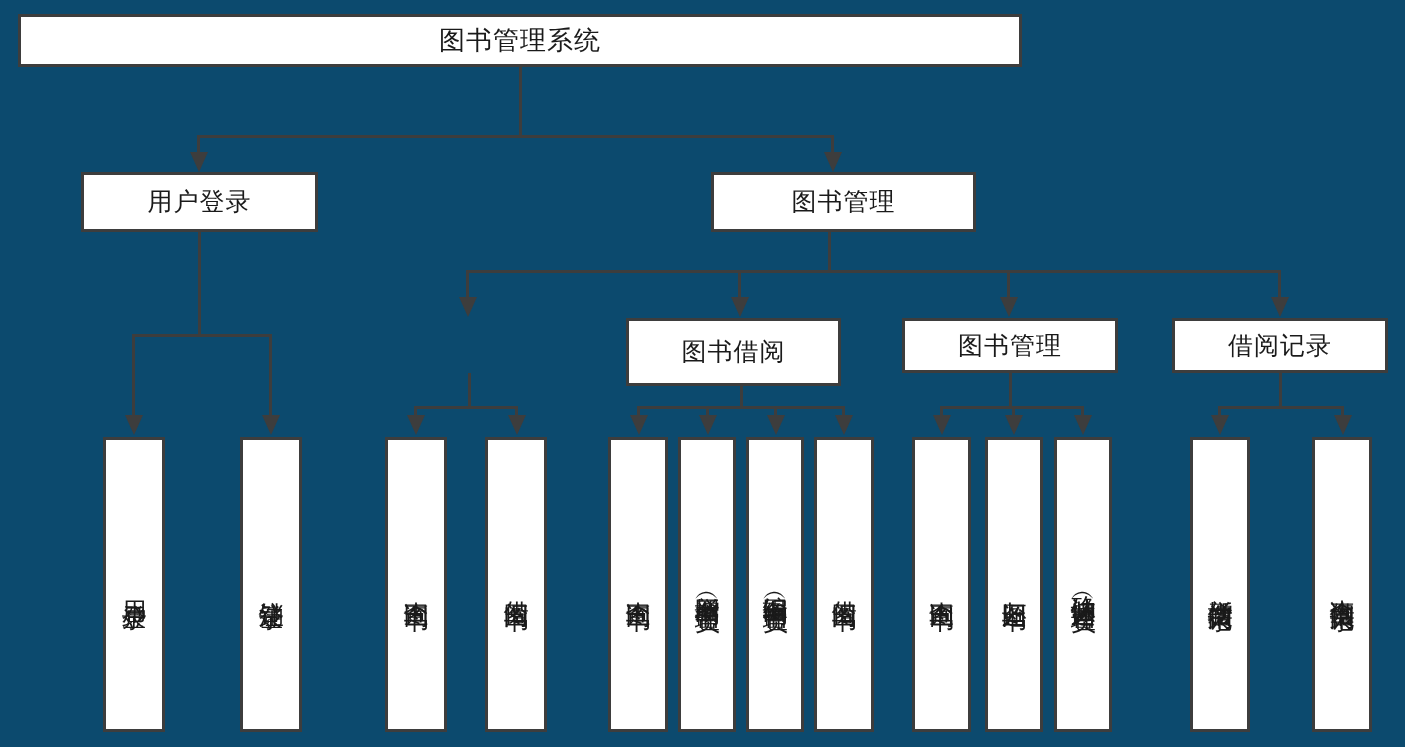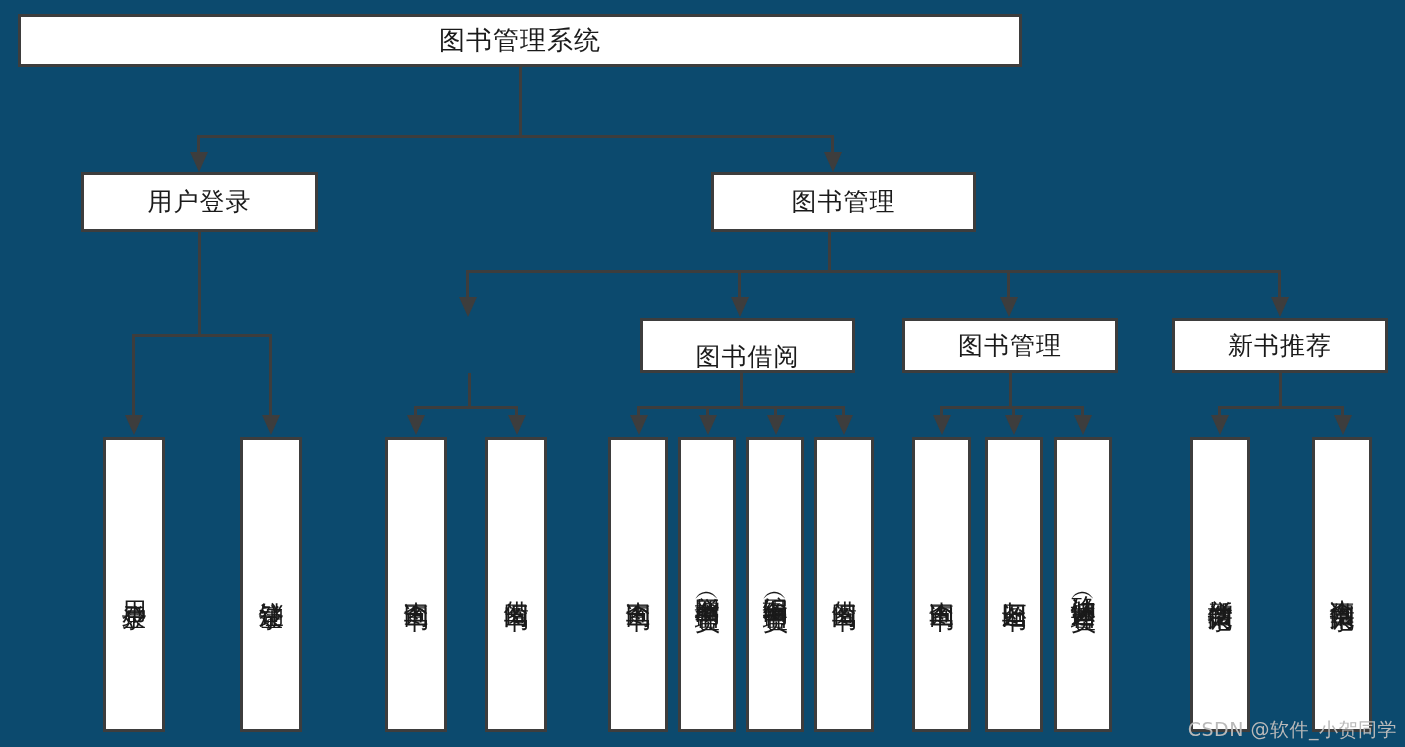--- a/index.html
+++ b/index.html
@@ -143,28 +143,28 @@
     <span>图书管理系统</span>
   </div>
 
   <div class="node horiz" style="left:81px; top:172px; width:237px; height:60px;">
     <span>用户登录</span>
   </div>
   <div class="node horiz" style="left:711px; top:172px; width:265px; height:60px;">
     <span>图书管理</span>
   </div>
 
-  <div class="node horiz" style="left:640px; top:318px; width:215px; height:55px;align-items:flex-end;">
+  <div class="node horiz" style="left:626px; top:318px; width:215px; height:68px;">
     <span>图书借阅</span>
   </div>
   <div class="node horiz" style="left:902px; top:318px; width:216px; height:55px;">
     <span>图书管理</span>
   </div>
   <div class="node horiz" style="left:1172px; top:318px; width:216px; height:55px;">
-    <span>新书推荐</span>
+    <span>借阅记录</span>
   </div>
 
   <div class="node vert" style="left:103px; top:437px; width:62px; height:295px;">
     <span class="vtext">用户登录</span>
   </div>
   <div class="node vert" style="left:240px; top:437px; width:62px; height:295px;">
     <span class="vtext">注销登录</span>
   </div>
 
   <div class="node vert" style="left:385px; top:437px; width:62px; height:295px;">
@@ -197,15 +197,14 @@
     <span class="vtext">确认归还（管理员）</span>
   </div>
 
   <div class="node vert" style="left:1190px; top:437px; width:60px; height:295px;">
     <span class="vtext">新增借阅记录</span>
   </div>
   <div class="node vert" style="left:1312px; top:437px; width:60px; height:295px;">
     <span class="vtext">查询借阅记录</span>
   </div>
 
-  <div id="watermark">CSDN @软件_小贺同学</div>
 
 </div>
 
 </body></html>

